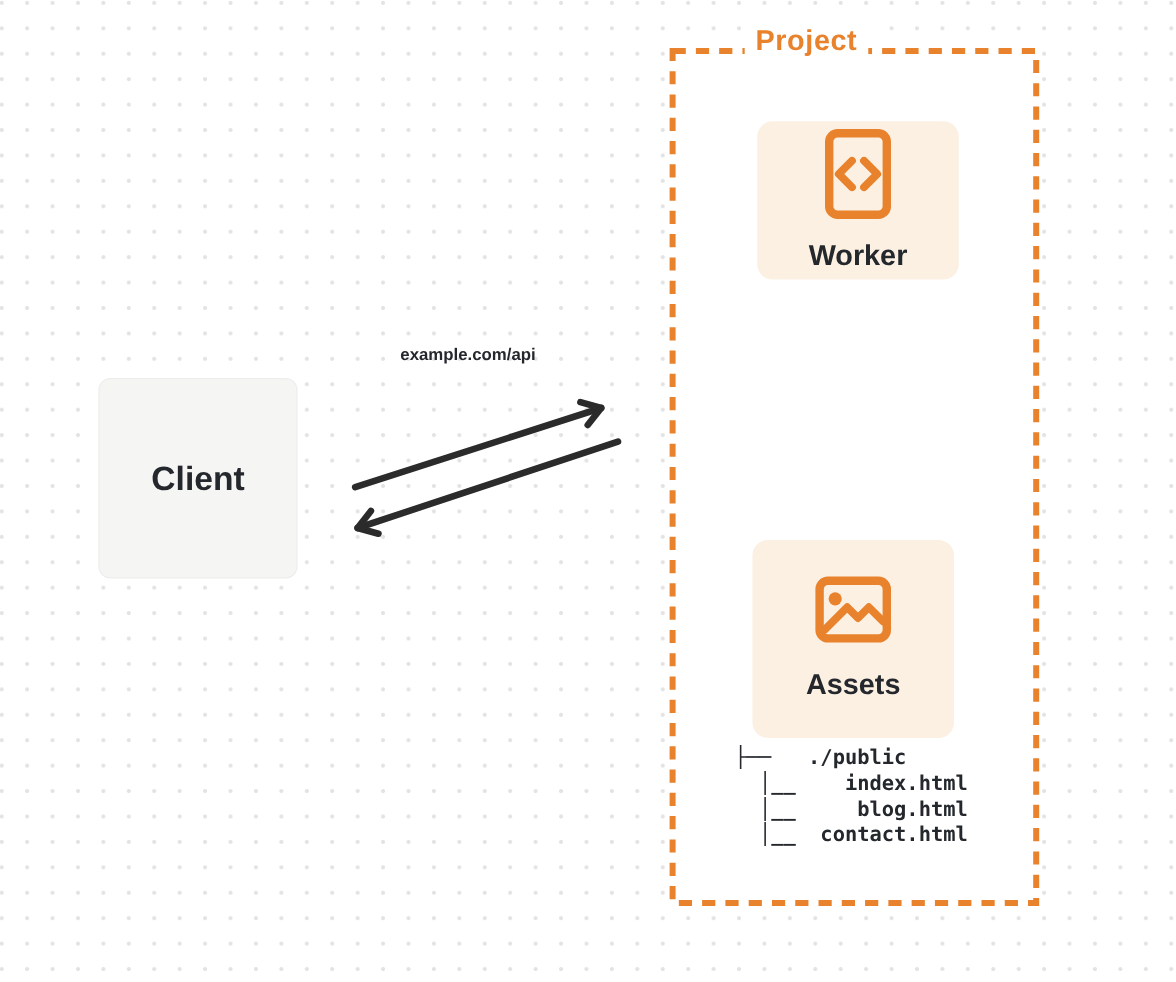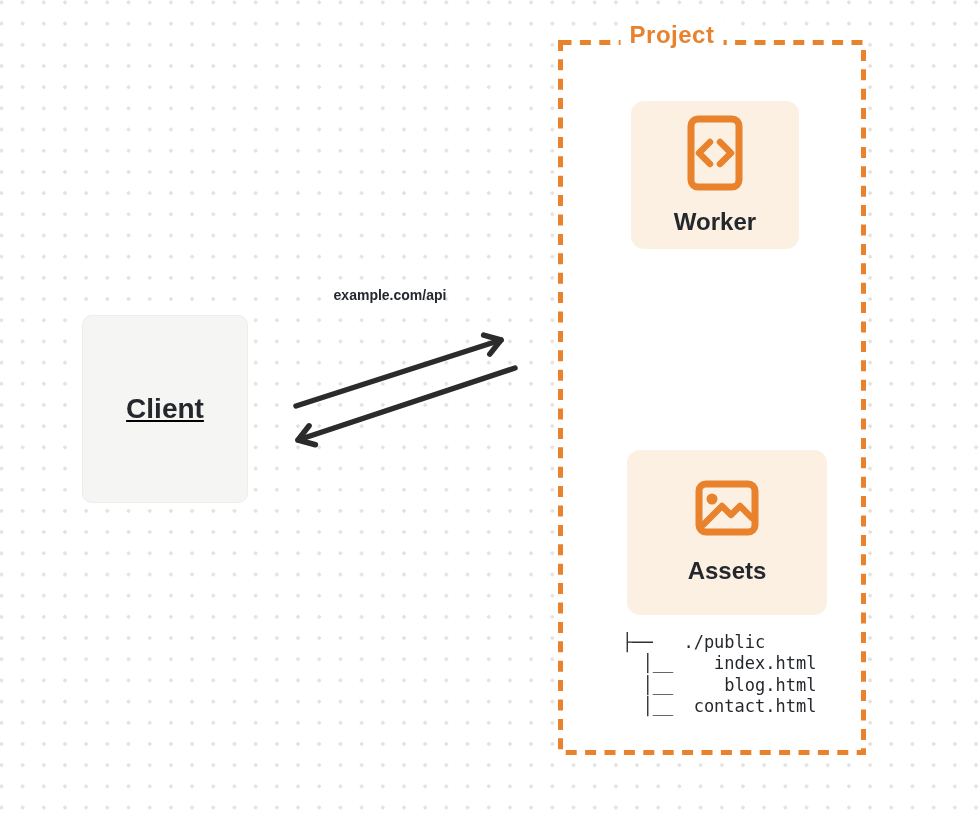--- a/index.html
+++ b/index.html
@@ -35,29 +35,28 @@
     font-weight: bold;
     color: #E8822C;
     letter-spacing: 0.5px;
     white-space: nowrap;
   }
 
   .client-box {
     left: 82px;
     top: 315px;
     width: 166px;
-    height: 188px;
+    height: 167px;
     background: #F5F5F4;
     border: 1px solid #EDEDEC;
     border-radius: 10px;
     display: flex;
     align-items: center;
     justify-content: center;
     box-sizing: border-box;
-    text-decoration: underline;
   }
   .client-box .node-label {
     font-size: 28px;
     font-weight: bold;
     color: #24282D;
   }
 
   .api-label {
     left: 390px;
     top: 287px;
@@ -74,45 +73,45 @@
     display: flex;
     flex-direction: column;
     align-items: center;
     justify-content: center;
     box-sizing: border-box;
   }
   .card.worker {
     left: 631px;
     top: 101px;
     width: 168px;
-    height: 148px;
+    height: 132px;
     gap: 17px;
   }
   .card.assets {
     left: 627px;
     top: 450px;
-    width: 200px;
+    width: 168px;
     height: 165px;
     gap: 21px;
     justify-content: center;
   }
   .card .node-label {
     font-size: 24px;
     font-weight: bold;
     color: #24282D;
   }
 
   .file-tree {
     left: 608px;
     top: 618px;
-    margin: 14px;
+    margin: 4px;
     font-family: "DejaVu Sans Mono", monospace;
     font-size: 17px;
     line-height: 21.3px;
-    font-weight: normal;
+    font-weight: bold;
     color: #24282D;
     white-space: pre;
   }
 </style>
 </head>
 <body>
 
 <div class="canvas">
 
   <svg class="overlay" width="980" height="818" viewBox="0 0 980 818">

